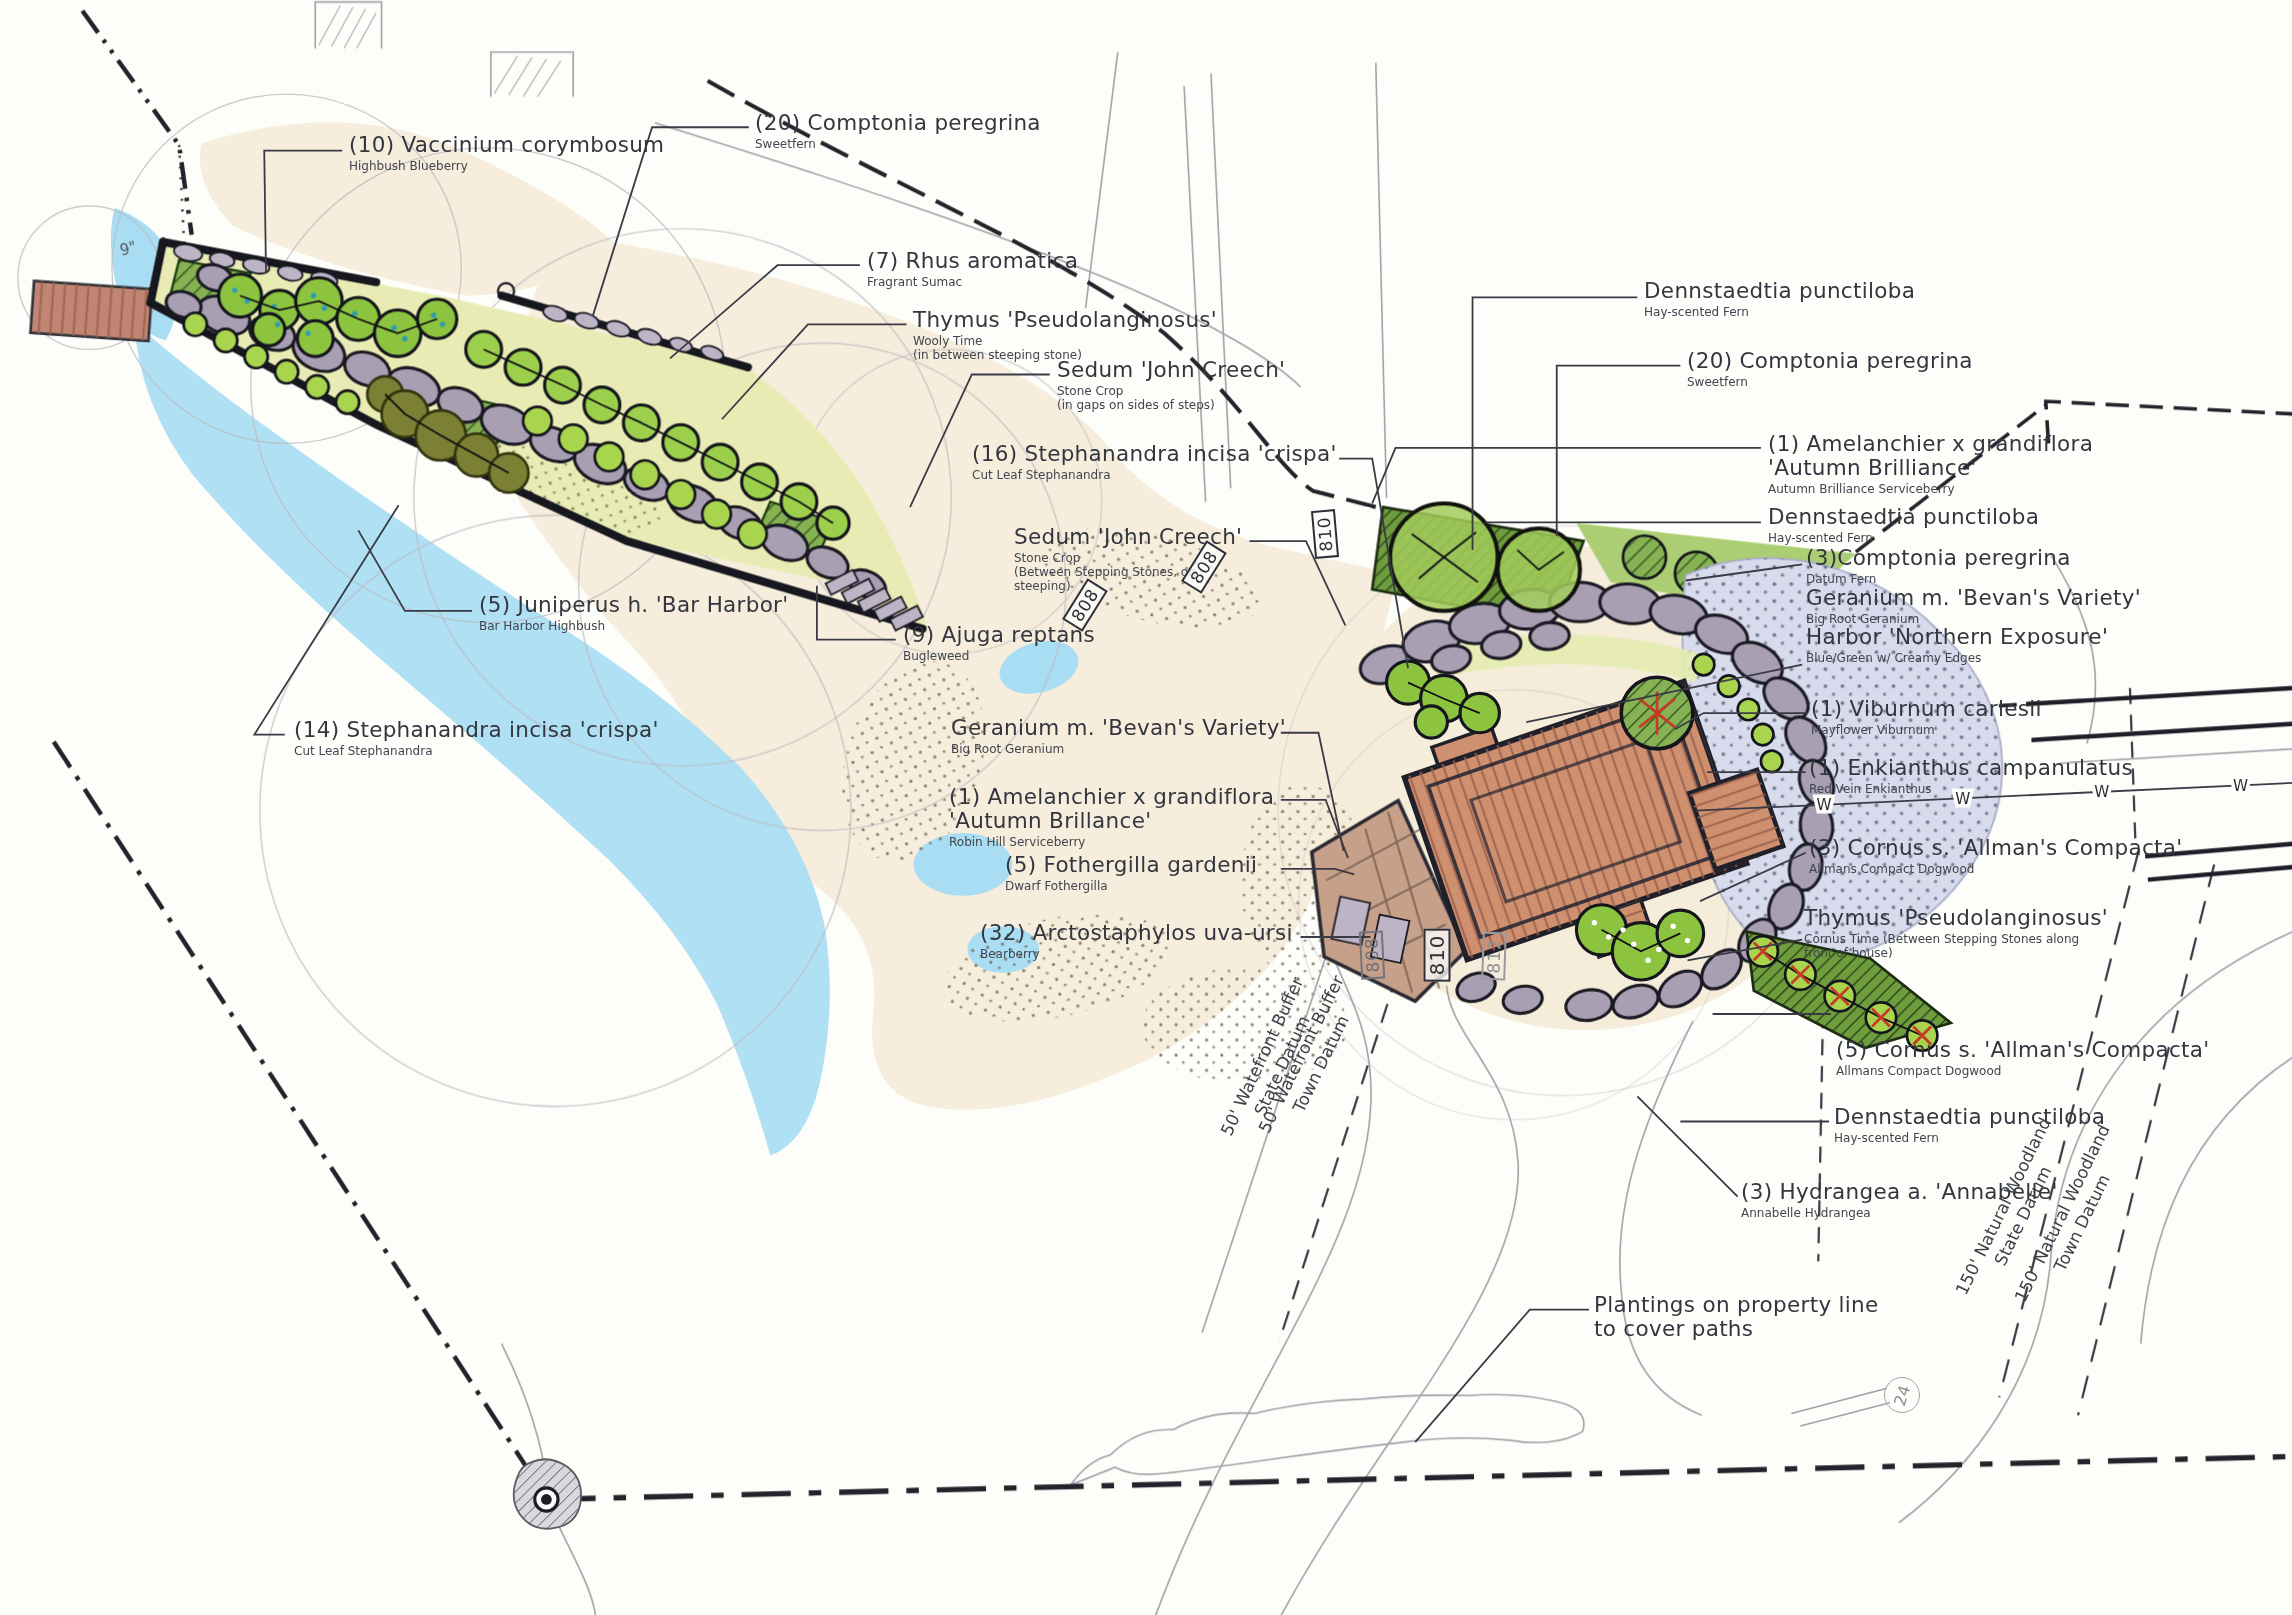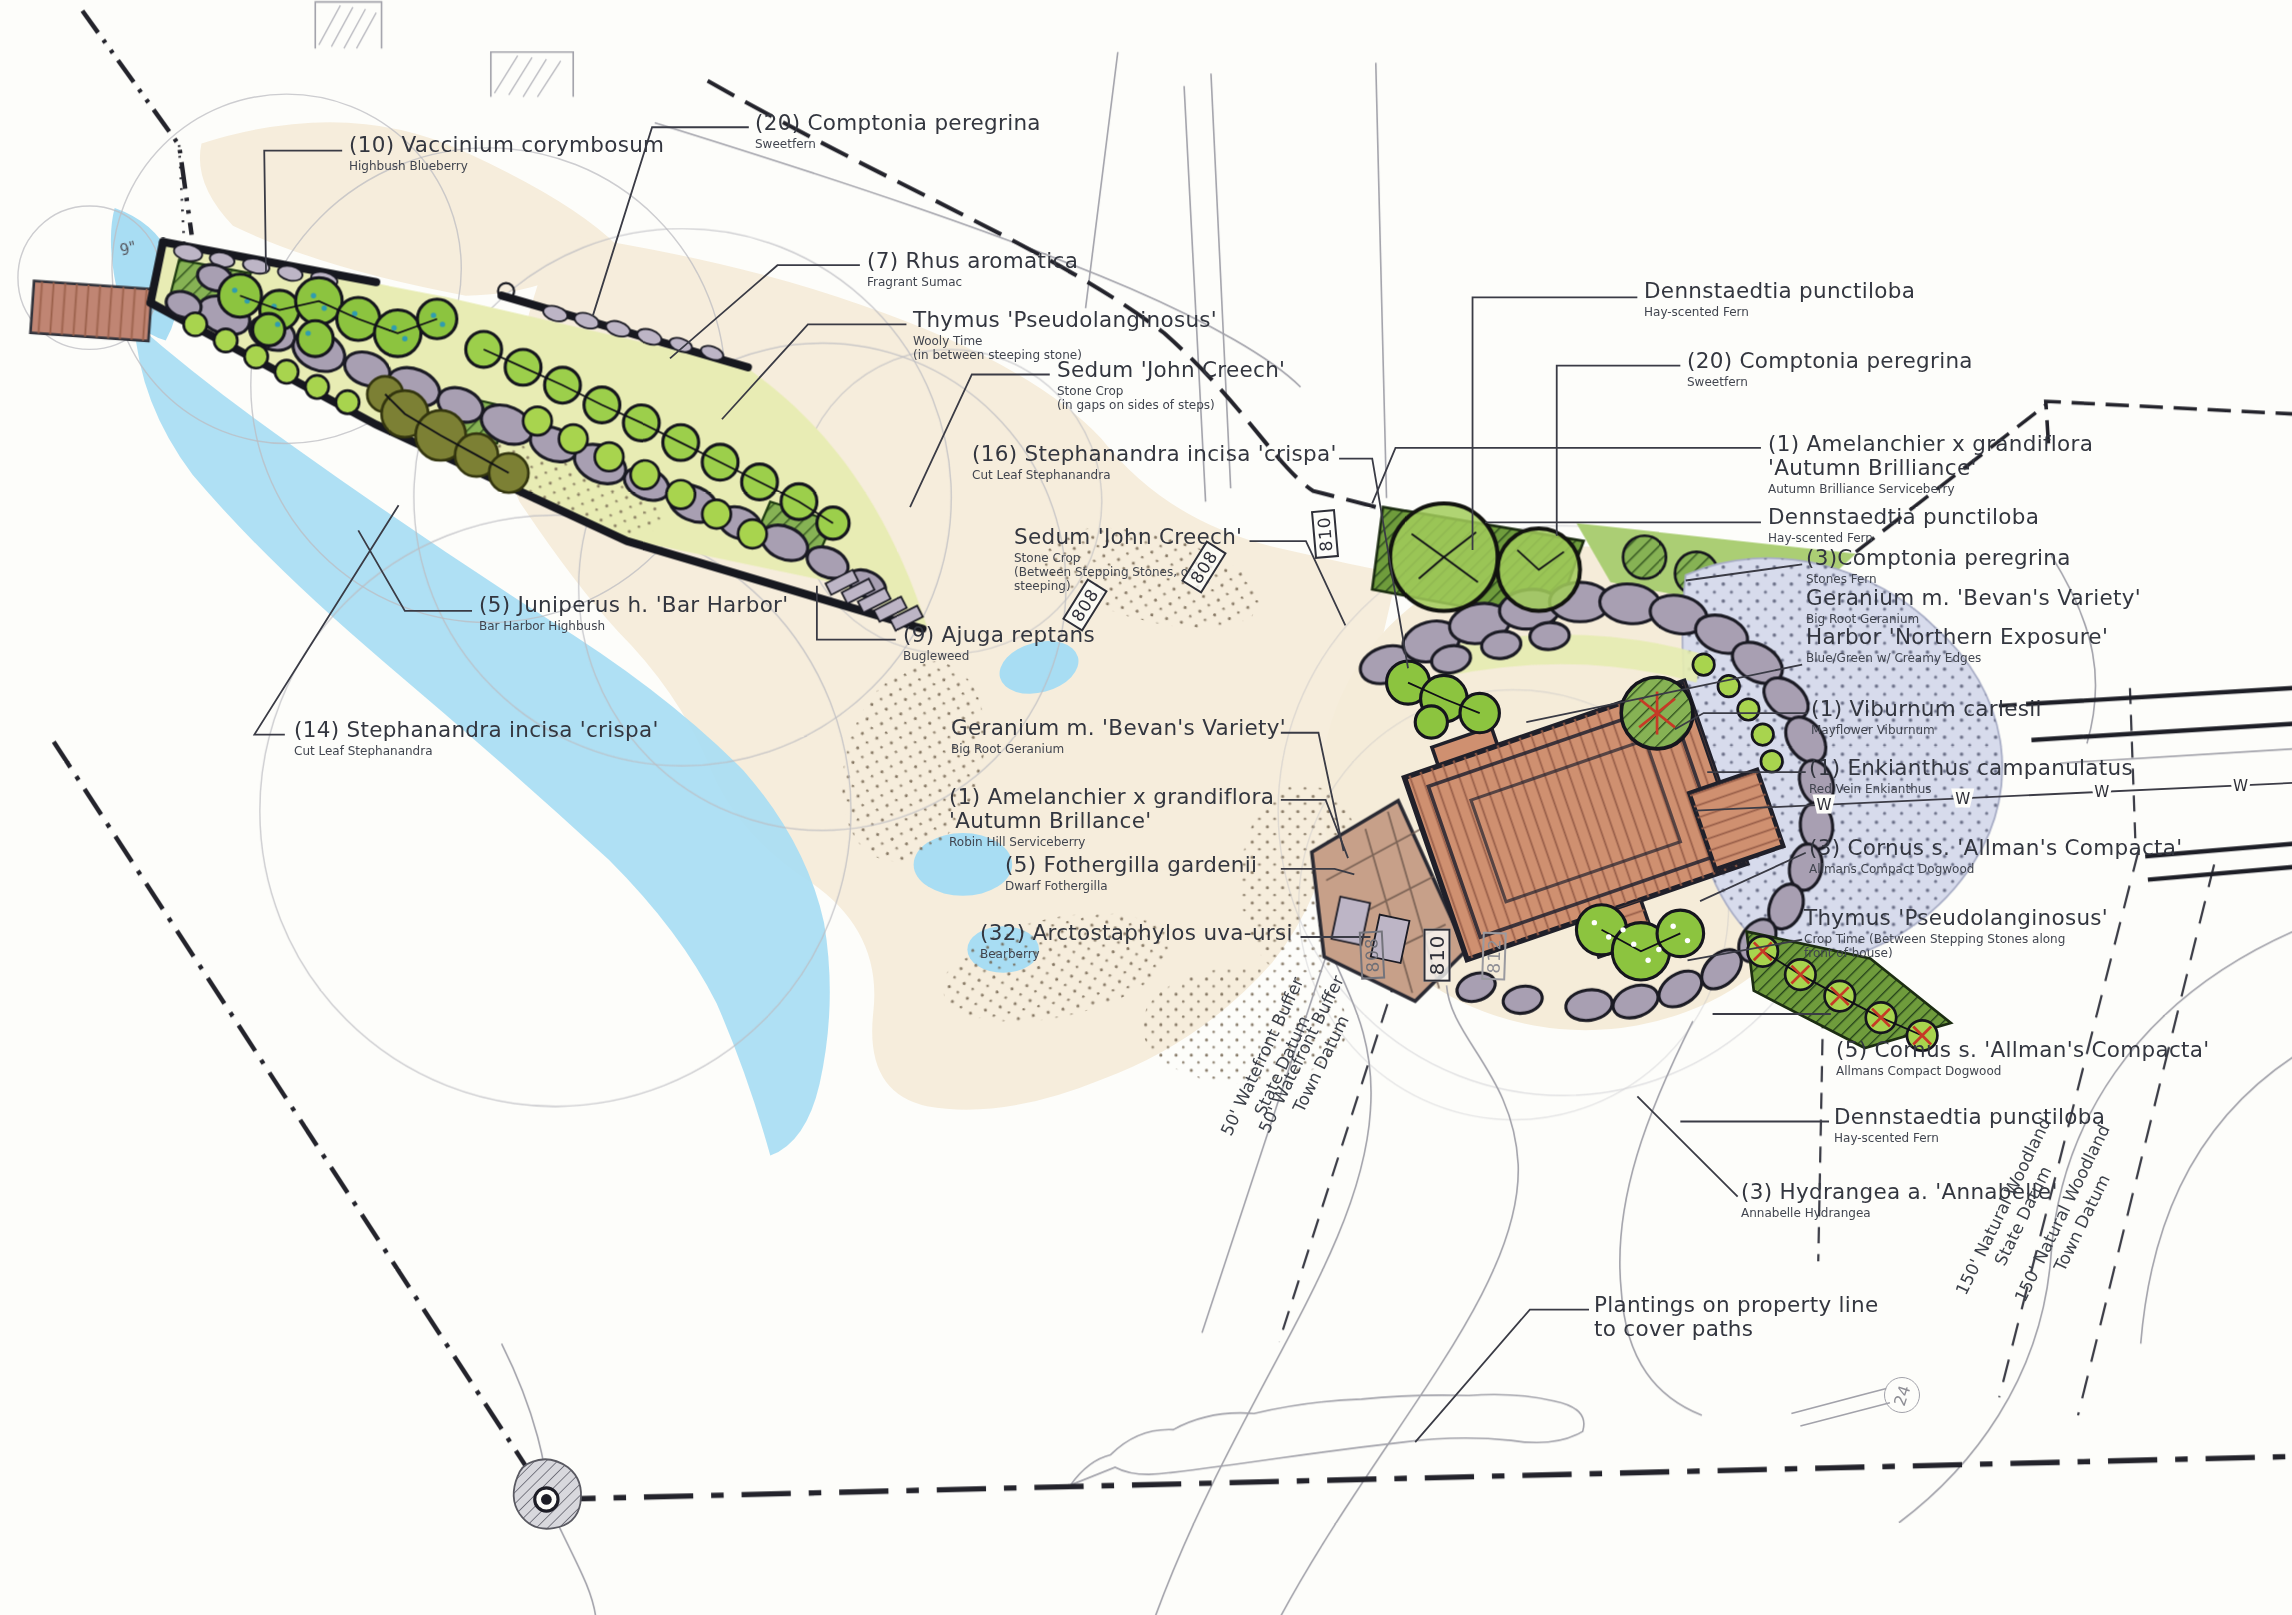--- a/index.html
+++ b/index.html
@@ -513,21 +513,21 @@
   <div class="t">(1) Amelanchier x grandiflora</div>
   <div class="t">'Autumn Brilliance'</div>
   <div class="s">Autumn Brilliance Serviceberry</div>
 </div>
 <div class="lbl" style="left:1768px;top:505px">
   <div class="t">Dennstaedtia punctiloba</div>
   <div class="s">Hay-scented Fern</div>
 </div>
 <div class="lbl" style="left:1806px;top:546px">
   <div class="t">(3)Comptonia peregrina</div>
-  <div class="s">Stones Fern</div>
+  <div class="s">Datum Fern</div>
 </div>
 <div class="lbl" style="left:1806px;top:586px">
   <div class="t">Geranium m. 'Bevan's Variety'</div>
   <div class="s">Big Root Geranium</div>
 </div>
 <div class="lbl" style="left:1806px;top:625px">
   <div class="t">Harbor 'Northern Exposure'</div>
   <div class="s">Blue/Green w/ Creamy Edges</div>
 </div>
 <div class="lbl" style="left:1811px;top:697px">
@@ -537,21 +537,21 @@
 <div class="lbl" style="left:1809px;top:756px">
   <div class="t">(1) Enkianthus campanulatus</div>
   <div class="s">Red Vein Enkianthus</div>
 </div>
 <div class="lbl" style="left:1809px;top:836px">
   <div class="t">(3) Cornus s. 'Allman's Compacta'</div>
   <div class="s">Allmans Compact Dogwood</div>
 </div>
 <div class="lbl" style="left:1804px;top:906px">
   <div class="t">Thymus 'Pseudolanginosus'</div>
-  <div class="s">Crop Time (Between Stepping Stones along</div>
+  <div class="s">Cornus Time (Between Stepping Stones along</div>
   <div class="s">front of house)</div>
 </div>
 <div class="lbl" style="left:1836px;top:1038px">
   <div class="t">(5) Cornus s. 'Allman's Compacta'</div>
   <div class="s">Allmans Compact Dogwood</div>
 </div>
 <div class="lbl" style="left:1834px;top:1105px">
   <div class="t">Dennstaedtia punctiloba</div>
   <div class="s">Hay-scented Fern</div>
 </div>

